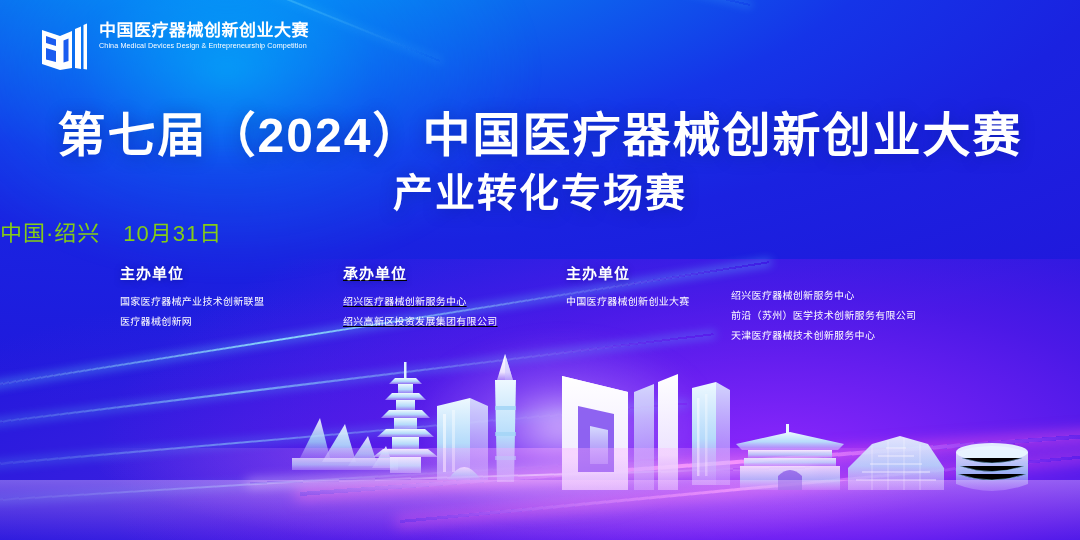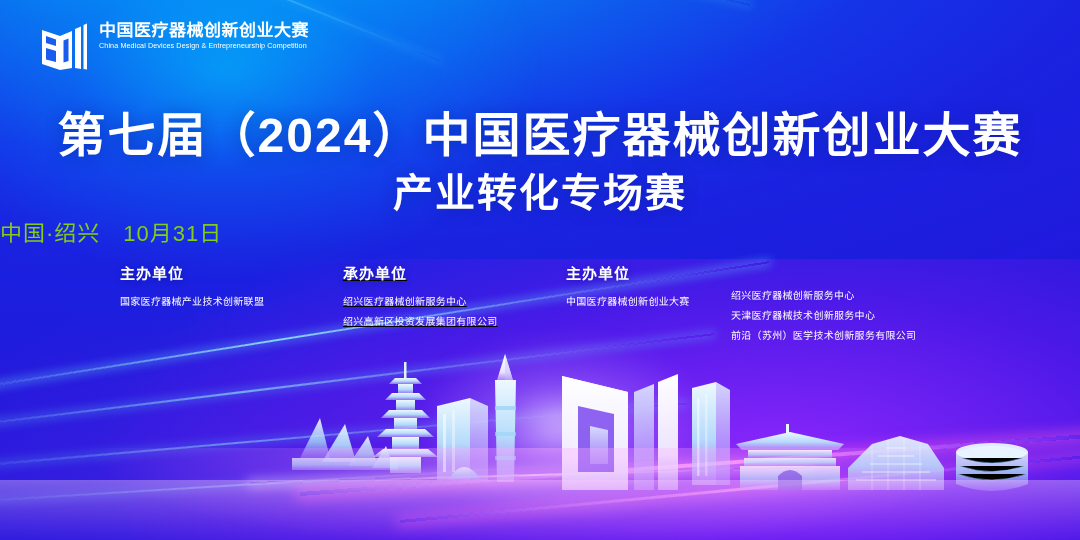--- a/index.html
+++ b/index.html
@@ -254,30 +254,31 @@
   <div class="headline">
     <div class="h-line1">第七届（2024）中国医疗器械创新创业大赛</div>
     <div class="h-line2">产业转化专场赛</div>
   </div>
   <div class="subline">中国·绍兴　10月31日</div>
 
   <div class="orgs">
     <div class="col" id="col1">
       <div class="col-head">主办单位</div>
       <div class="col-item">国家医疗器械产业技术创新联盟</div>
+      <div class="col-item">医疗器械创新网</div>
     </div>
     <div class="col" id="col2">
       <div class="col-head">承办单位</div>
       <div class="col-item">绍兴医疗器械创新服务中心</div>
       <div class="col-item">绍兴高新区投资发展集团有限公司</div>
     </div>
     <div class="col" id="col3">
       <div class="col-head">主办单位</div>
       <div class="col-item">中国医疗器械创新创业大赛</div>
     </div>
     <div class="col" id="col4">
       <div class="col-item">绍兴医疗器械创新服务中心</div>
+      <div class="col-item">前沿（苏州）医学技术创新服务有限公司</div>
       <div class="col-item">天津医疗器械技术创新服务中心</div>
-      <div class="col-item">前沿（苏州）医学技术创新服务有限公司</div>
     </div>
   </div>
 
 </div>
 
 </body></html>

